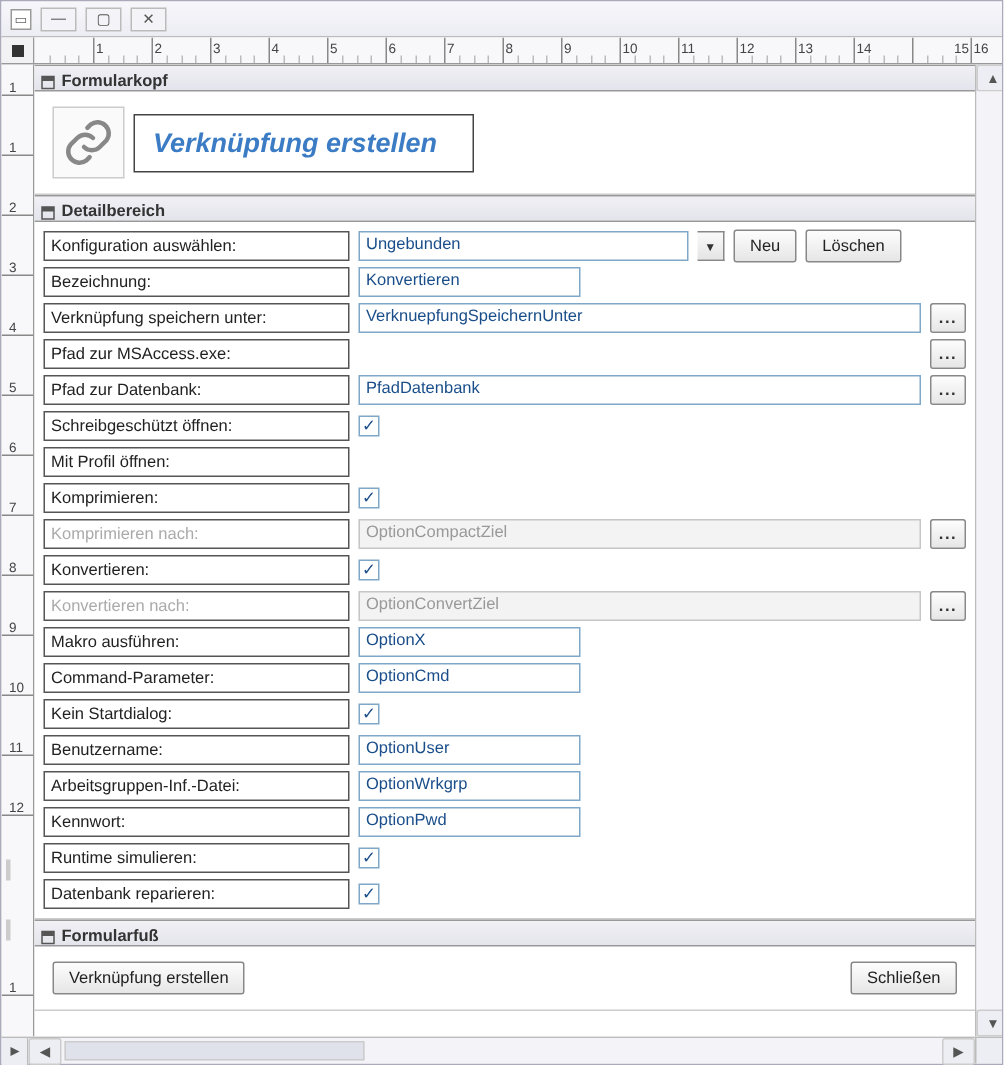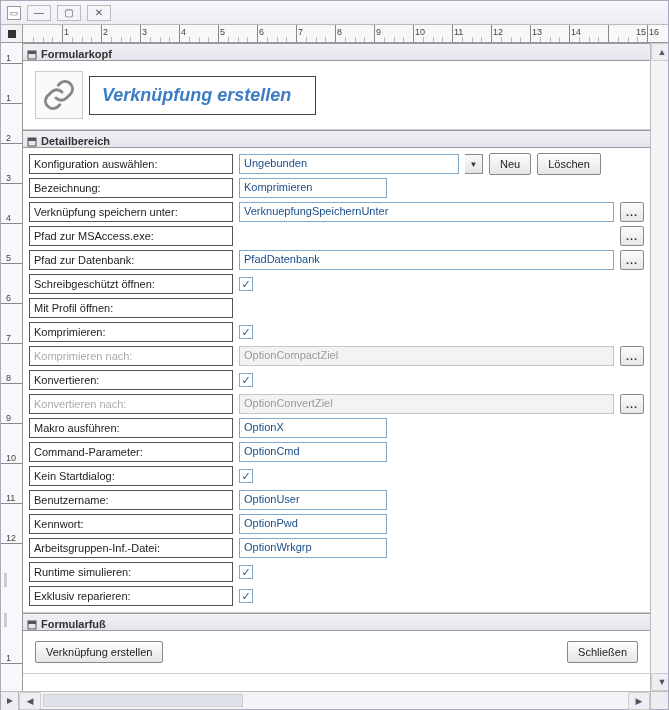--- a/index.html
+++ b/index.html
@@ -295,21 +295,21 @@
           <div class="field-input w-combo">
             <span style="flex:1">Ungebunden</span>
           </div>
           <div class="combo-btn">▼</div>
           <div class="btn">Neu</div>
           <div class="btn">Löschen</div>
         </div>
 
       <div class="row">
             <div class="field-label">Bezeichnung:</div>
-            <div class="field-input w-text">Komprimieren</div>
+            <div class="field-input w-text">Konvertieren</div>
           </div>
           <div class="row">
             <div class="field-label">Verknüpfung speichern unter:</div>
             <div class="field-input w-wide">VerknuepfungSpeichernUnter</div>
             <div class="browse-btn">...</div>
           </div>
           <div class="row">
             <div class="field-label">Pfad zur MSAccess.exe:</div>
             <div class="browse-btn">...</div>
           </div>
@@ -353,33 +353,33 @@
           </div>
           <div class="row">
             <div class="field-label">Kein Startdialog:</div>
             <div class="checkbox checked"></div>
           </div>
           <div class="row">
             <div class="field-label">Benutzername:</div>
             <div class="field-input w-text">OptionUser</div>
           </div>
           <div class="row">
+            <div class="field-label">Arbeitsgruppen-Inf.-Datei:</div>
+            <div class="field-input w-text">OptionWrkgrp</div>
+          </div>
+          <div class="row">
             <div class="field-label">Kennwort:</div>
             <div class="field-input w-text">OptionPwd</div>
           </div>
           <div class="row">
-            <div class="field-label">Arbeitsgruppen-Inf.-Datei:</div>
-            <div class="field-input w-text">OptionWrkgrp</div>
-          </div>
-          <div class="row">
             <div class="field-label">Runtime simulieren:</div>
             <div class="checkbox checked"></div>
           </div>
           <div class="row">
-            <div class="field-label">Exklusiv reparieren:</div>
+            <div class="field-label">Datenbank reparieren:</div>
             <div class="checkbox checked"></div>
           </div>
         </div>
 
       <div class="section-header">
         <span class="sec-icon">
           <svg viewBox="0 0 10 10">
               <rect x="1" y="1" width="8" height="8" fill="none" stroke="#555"></rect>
               <rect x="1" y="1" width="8" height="3" fill="#555"></rect>
             </svg>

